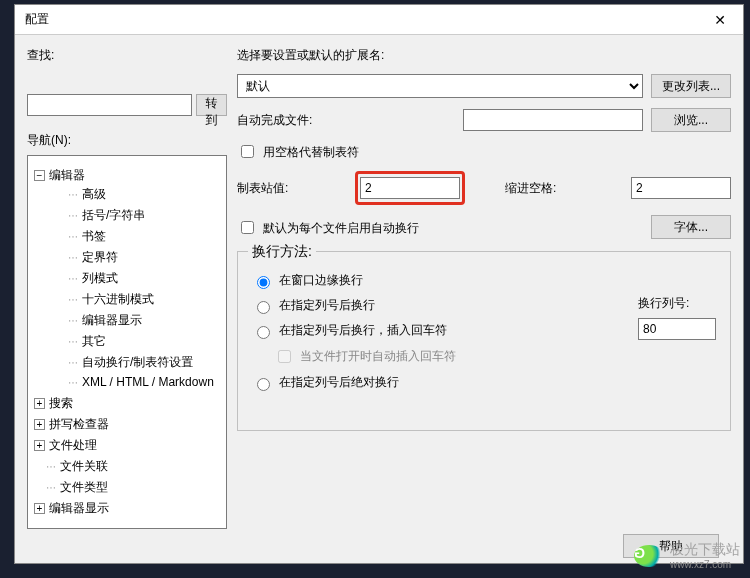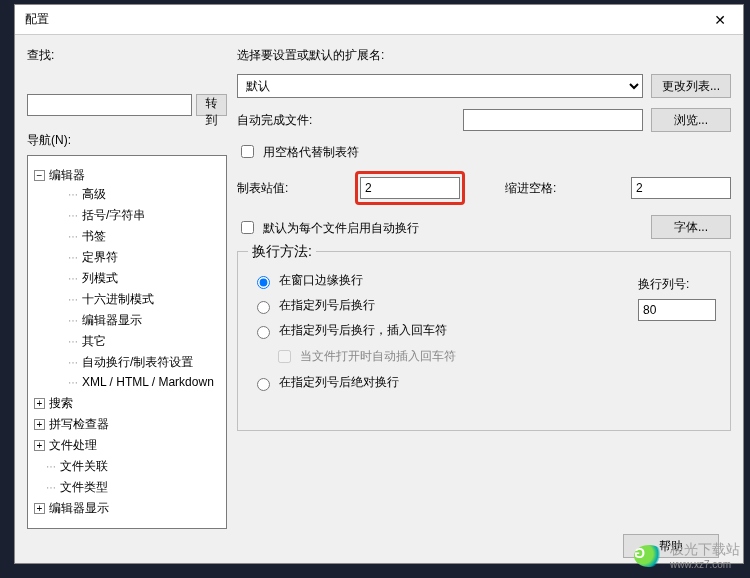--- a/index.html
+++ b/index.html
@@ -72,21 +72,21 @@
     border: 1px solid #c0c0c0; padding: 12px 14px 14px 14px; margin-top: 2px;
     position: relative;
   }
   .groupbox .legend {
     position: absolute; top: -9px; left: 10px; background: #f0f0f0; padding: 0 4px; font-size: 14px;
   }
   .radio-row { display: flex; align-items: center; gap: 6px; margin: 8px 0; }
   .radio-row input[type=radio] { width: 13px; height: 13px; }
   .radio-row.disabled { color: #888; }
   .wrap-col-right {
-    position: absolute; right: 14px; top: 24px; display: flex; flex-direction: column; gap: 6px;
+    position: absolute; right: 14px; top: 43px; display: flex; flex-direction: column; gap: 6px;
   }
   .footer {
     height: 44px; display: flex; align-items: center; justify-content: flex-end; padding-right: 24px;
   }
   .watermark {
     position: absolute; right: 10px; bottom: 8px; display: flex; align-items: center; gap: 6px;
     font-size: 14px; color: #0aa; pointer-events: none;
   }
   .watermark .logo {
     width: 30px; height: 22px; border-radius: 50% 50% 50% 50%;

